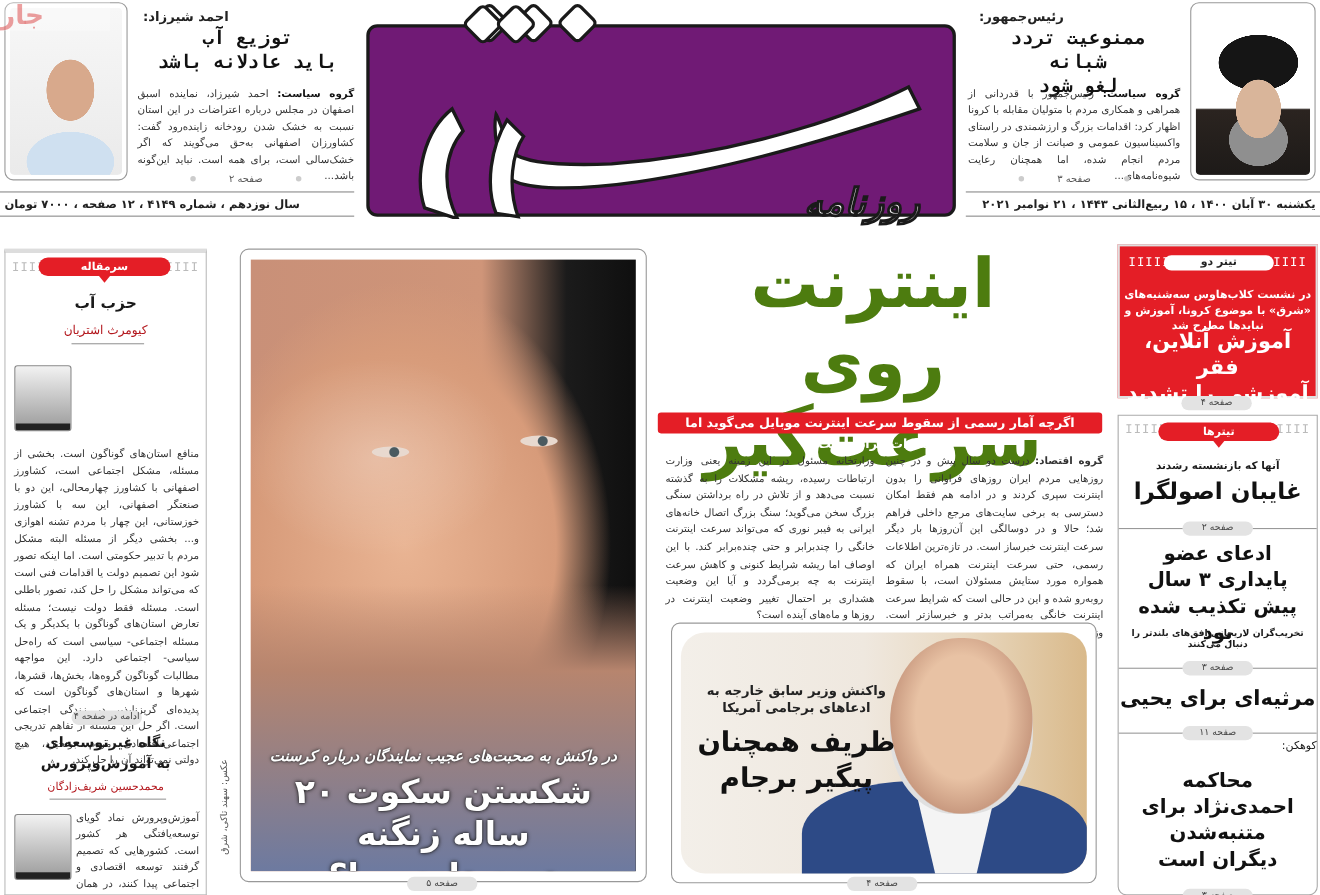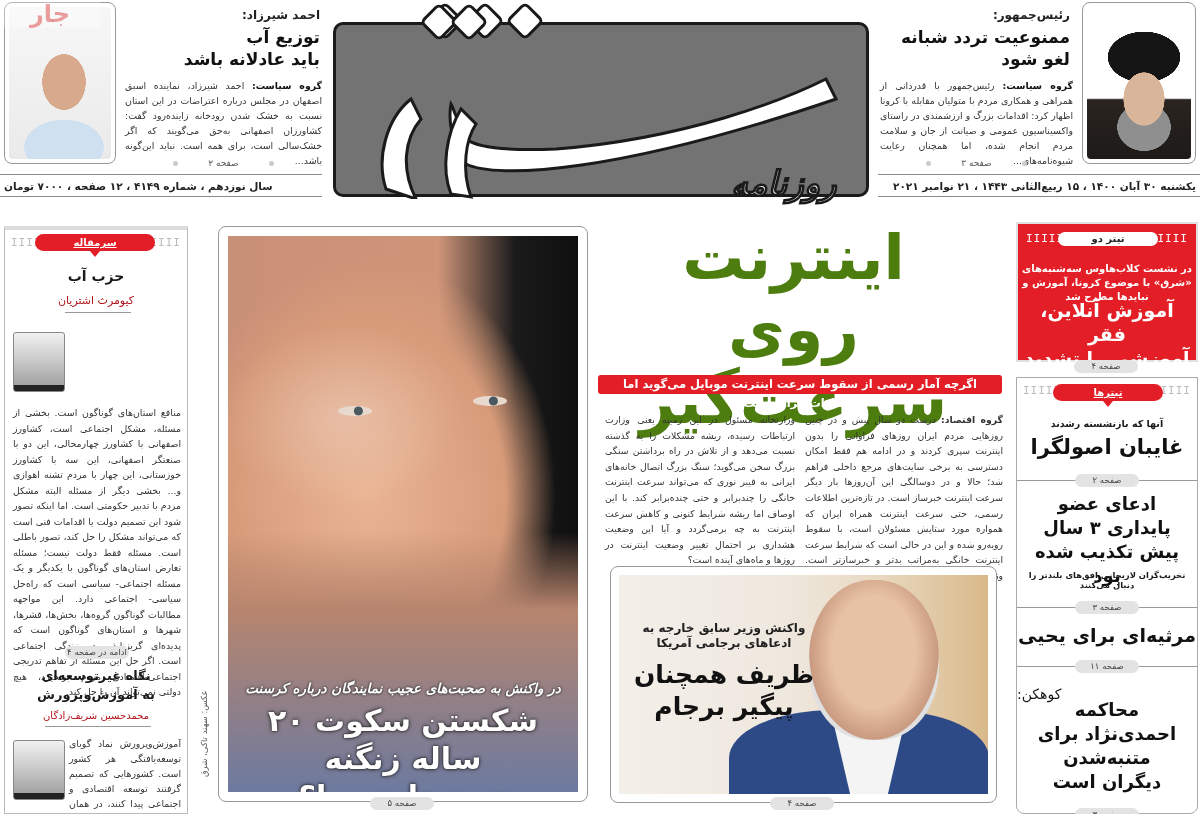--- a/index.html
+++ b/index.html
@@ -5,51 +5,51 @@
   * { box-sizing: border-box; margin: 0; padding: 0; }
   html, body { width: 1200px; height: 814px; overflow: hidden; background: #ffffff; }
   body { font-family: "DejaVu Sans", sans-serif; color: #1a1a1a; position: relative; direction: rtl; }
 
   .abs { position: absolute; }
   .rule { position: absolute; height: 1px; background: #8a8a8a; }
 
   
   .masthead {
     position: absolute; left: 333px; top: 22px; width: 536px; height: 175px;
-    background: #737373; border: 3px solid #1a1a1a; border-radius: 10px;
+    background: #701a75; border: 3px solid #1a1a1a; border-radius: 10px;
   }
   .tick { position: absolute; width: 28px; height: 28px; background: #fff; border: 3px solid #1a1a1a; border-radius: 6px; transform: rotate(45deg); }
   .logo-swash {
     position: absolute; left: 20px; top: 14px; width: 500px; height: 160px;
   }
   .logo-sub {
     position: absolute; left: 395px; top: 138px; font-family: "DejaVu Serif", serif;
     font-size: 34px; font-weight: bold; color: #fff; font-style: italic;
     -webkit-text-stroke: 1.5px #1a1a1a; letter-spacing: 2px;
   }
 
   
   .top-photo {
     position: absolute; border: 1px solid #999; border-radius: 8px; padding: 4px; background: #fff; overflow: hidden;
   }
   .photo-fill { width: 100%; height: 100%; border-radius: 4px; }
-  .kicker { font-size: 12px; font-weight: bold; text-align: right; color: #222; }
-  .top-head { font-size: 17px; font-weight: 900; text-align: right; line-height: 22px; color: #111; }
+  .kicker { font-size: 12px; font-weight: bold; text-align: left; color: #222; }
+  .top-head { font-size: 17px; font-weight: 900; text-align: center; line-height: 22px; color: #111; font-family: Liberation Mono, monospace; }
   .body-text { font-size: 9.4px; line-height: 15px; color: #333; text-align: justify; }
   .body-text b { color: #111; }
   .page-ref { font-size: 9px; color: #555; text-align: center; }
   .dot { display: inline-block; width: 5px; height: 5px; border-radius: 50%; background: #ccc; margin: 0 30px; vertical-align: middle; }
 
   .dateline { position: absolute; top: 180px; font-size: 10.5px; font-weight: bold; color: #222; white-space: nowrap; }
 
   
   .left-col { position: absolute; left: 4px; top: 226px; width: 184px; height: 588px; border: 1px solid #bbb; border-top: 4px solid #ddd; }
   .label-pill {
     position: absolute; height: 17px; border-radius: 9px; background: #e41e26; color: #fff;
-    font-size: 10px; font-weight: bold; text-align: center; line-height: 17px; text-decoration: underline;
+    font-size: 10px; font-weight: bold; text-align: center; line-height: 17px;
   }
   .label-pill::after {
     content: ""; position: absolute; left: 50%; bottom: -6px; margin-left: -5px;
     border-left: 5px solid transparent; border-right: 5px solid transparent; border-top: 6px solid #e41e26;
   }
   .bars { position: absolute; font-size: 11px; color: #bbb; letter-spacing: 1px; font-family: "DejaVu Sans Mono", monospace; }
   .author { font-size: 11px; color: #b3161c; text-align: center; }
   .author-line { height: 1px; background: #999; position: absolute; }
   .mini-portrait { position: absolute; border: 1px solid #888; border-radius: 3px; background: linear-gradient(#f2f2f2, #9a9a9a); overflow: hidden; }
   .mini-portrait .base { position: absolute; left: 0; right: 0; bottom: 0; height: 6px; background: #222; }
@@ -82,38 +82,39 @@
   .sub-bar {
     position: absolute; left: 598px; top: 375px; width: 404px; height: 19px; background: #e41e26; color: #fff;
     font-size: 11.5px; font-weight: bold; text-align: center; line-height: 19px; border-radius: 3px;
   }
   .col-text { position: absolute; font-size: 9.3px; line-height: 15.6px; color: #333; text-align: justify; margin-top: 10px; }
 
   .zarif-frame { position: absolute; left: 610px; top: 566px; width: 387px; height: 237px; border: 1px solid #999; border-radius: 8px; padding: 8px; background: #fff; }
   .zarif-photo {
     position: relative; width: 100%; height: 100%; overflow: hidden;
     background: linear-gradient(90deg, #f3efe9 0%, #efe8df 45%, #e9d9c1 70%, #d9b98a 100%);
+    border-radius: 22px;
   }
   .zarif-face { position: absolute; left: 190px; top: 5px; width: 130px; height: 160px; border-radius: 48% 48% 45% 45%; background: radial-gradient(ellipse at 50% 45%, #e8c2a4 0 45%, #c99a80 70%, #e0e0e0 71%); }
   .zarif-suit { position: absolute; left: 110px; top: 135px; width: 260px; height: 120px; border-radius: 40% 40% 0 0; background: #2d4a86; }
   .zarif-shirt { position: absolute; left: 215px; top: 150px; width: 70px; height: 90px; background: #f4f4f4; clip-path: polygon(0 0, 100% 0, 70% 100%, 30% 100%); }
   .zarif-kicker { position: absolute; left: 10px; width: 190px; text-align: center; font-size: 12px; font-weight: bold; color: #222; line-height: 15px; }
   .zarif-head { position: absolute; left: 10px; width: 190px; text-align: center; font-size: 25px; font-weight: 900; color: #111; line-height: 32px; }
 
   
   .right-col { position: absolute; left: 1014px; top: 220px; width: 186px; height: 594px; }
   .red-box { position: absolute; left: 2px; top: 2px; width: 182px; height: 140px; background: #e41e26; border: 2px solid #e0e0e0; }
   .white-pill { position: absolute; height: 14px; border-radius: 8px; background: #fff; color: #222; font-size: 10px; font-weight: bold; text-align: center; line-height: 14px; }
   .red-box .bars { color: #fff; }
   .rb-kicker { position: absolute; left: 4px; right: 4px; text-align: center; color: #fff; font-size: 10px; font-weight: bold; line-height: 14px; }
   .rb-head { position: absolute; left: 2px; right: 2px; text-align: center; color: #fff; font-size: 19px; font-weight: 900; line-height: 24px; }
   .tr-box { position: absolute; left: 2px; top: 157px; width: 182px; height: 437px; border: 1px solid #aaa; border-radius: 0 0 8px 8px; }
   .tr-head { position: absolute; left: 0; right: 0; text-align: center; font-weight: 900; color: #111; }
   .tr-sep { position: absolute; left: 0; right: 0; height: 1px; background: #999; }
-  .watermark { position: absolute; left: 0; top: 0; width: 100px; height: 28px; color: rgba(220,80,80,0.55); font-size: 24px; font-weight: 900; text-align: center; line-height: 28px; background: rgba(255,255,255,0.3); }
+  .watermark { position: absolute; left: 0; top: 0; width: 100px; height: 28px; color: rgba(220,80,80,0.55); font-size: 24px; font-weight: 900; text-align: left; line-height: 28px; background: rgba(255,255,255,0.3); }
 </style>
 </head>
 <body>
 
 <div class="masthead">
   <div class="tick" style="left:95px; top:-18px;"></div>
   <div class="tick" style="left:135px; top:-18px;"></div>
   <div class="tick" style="left:175px; top:-18px;"></div>
 
   <svg class="logo-swash" viewBox="0 0 500 160">
@@ -258,17 +259,17 @@
 
     <div class="tr-head" style="top:114px; font-size:18px; line-height:24px; padding:0 8px;">ادعای عضو پایداری ۳ سال پیش تکذیب شده بود</div>
     <div class="abs" style="left:2px; right:2px; top:192px; text-align:center; font-size:8.4px; font-weight:bold;">تخریب‌گران لاریجانی افق‌های بلندتر را دنبال می‌کنند</div>
     <div class="tr-sep" style="top:229px;"></div>
     <div class="gray-pill" style="left:58px; top:223px; width:64px;">صفحه ۳</div>
 
     <div class="tr-head" style="top:244px; font-size:19px; line-height:26px;">مرثیه‌ای برای یحیی</div>
     <div class="tr-sep" style="top:288px;"></div>
     <div class="gray-pill" style="left:58px; top:282px; width:64px;">صفحه ۱۱</div>
 
-    <div class="abs" style="left:0; right:0; top:308px; text-align:left; font-size:14px;">کوهکن:</div>
+    <div class="abs" style="left:0; right:0; top:295px; text-align:right; font-size:10px;">کوهکن:</div>
     <div class="tr-head" style="top:320px; font-size:18px; line-height:24px; padding:0 14px; font-weight:bold;">محاکمه احمدی‌نژاد برای متنبه‌شدن دیگران است</div>
     <div class="gray-pill" style="left:58px; top:430px; width:64px;">صفحه ۳</div>
   </div>
 </div>
 
 </body></html>

